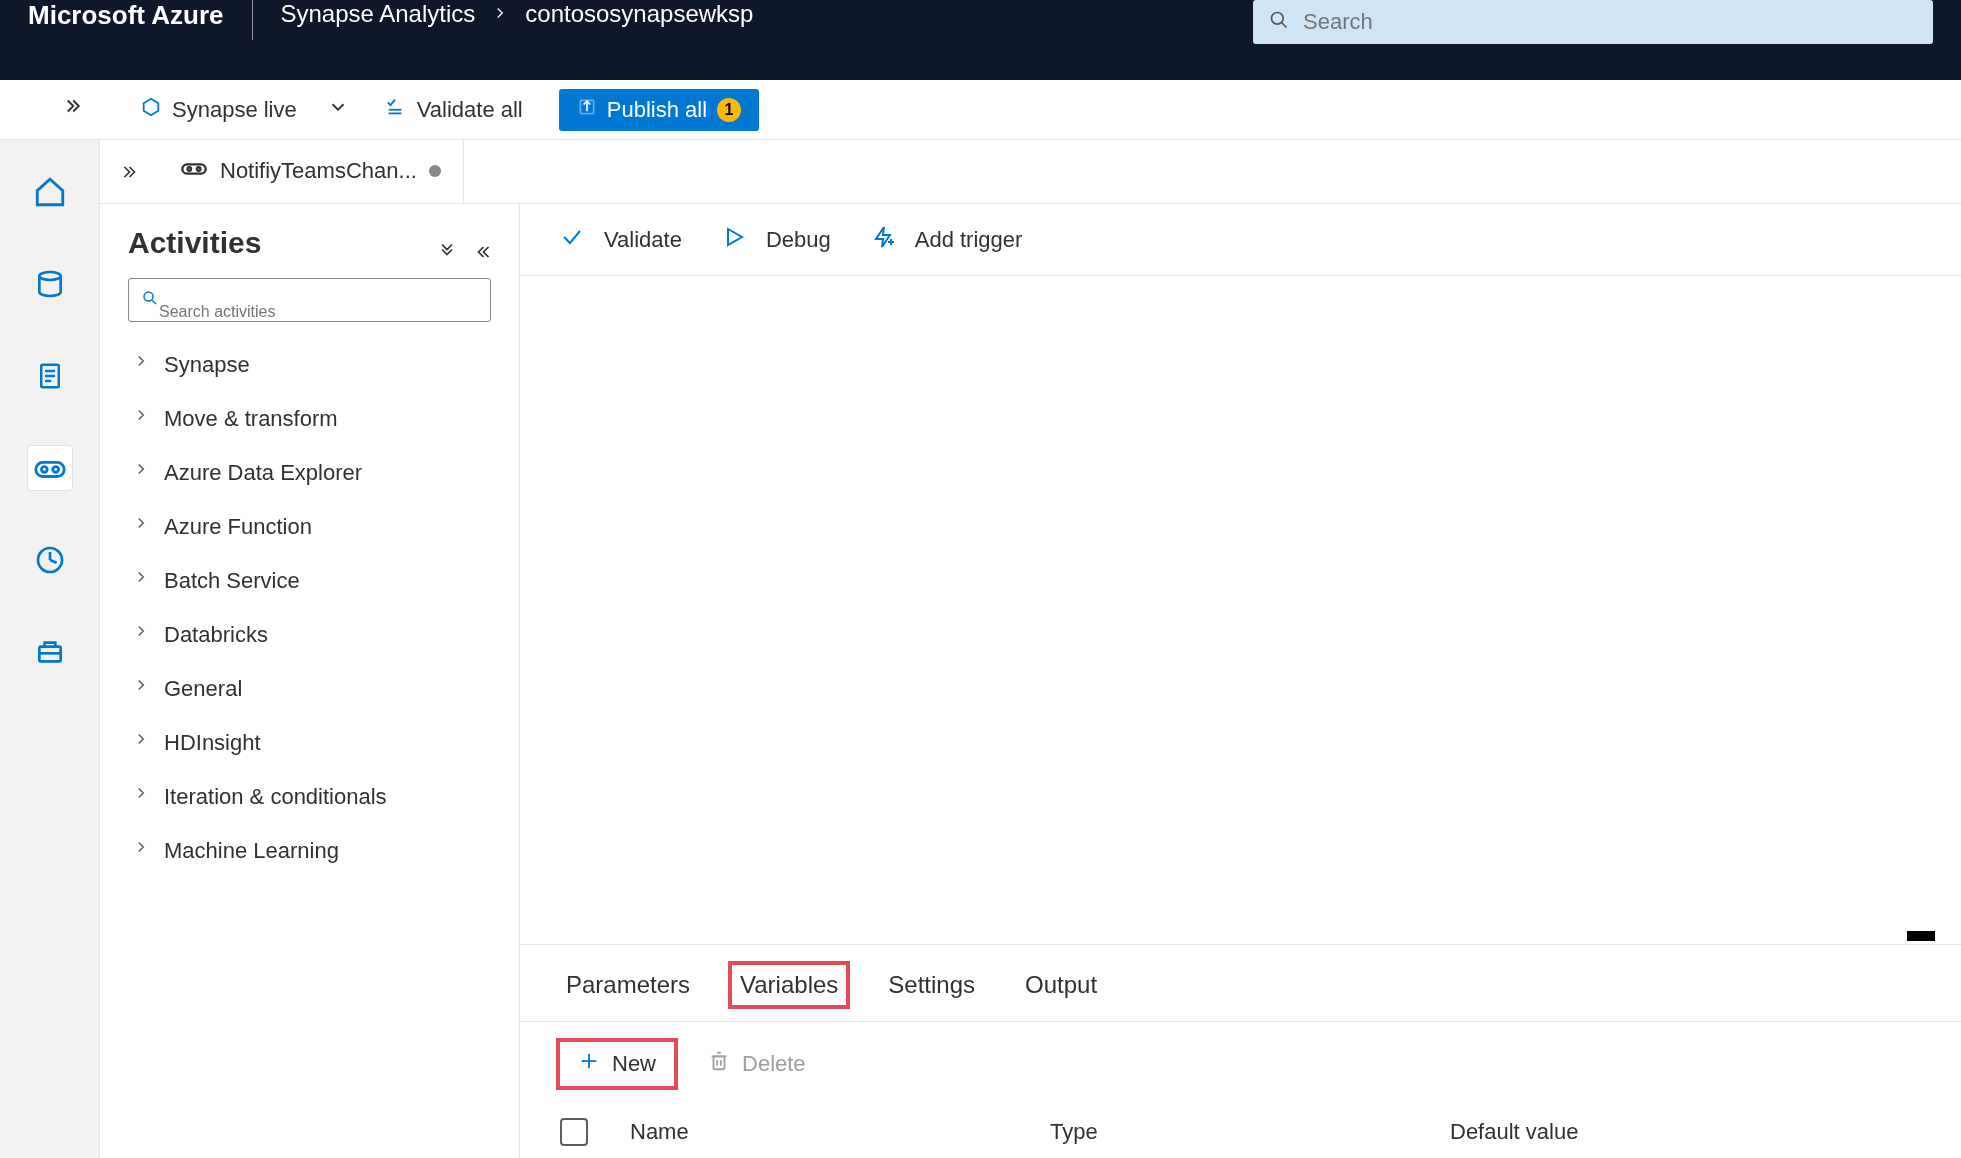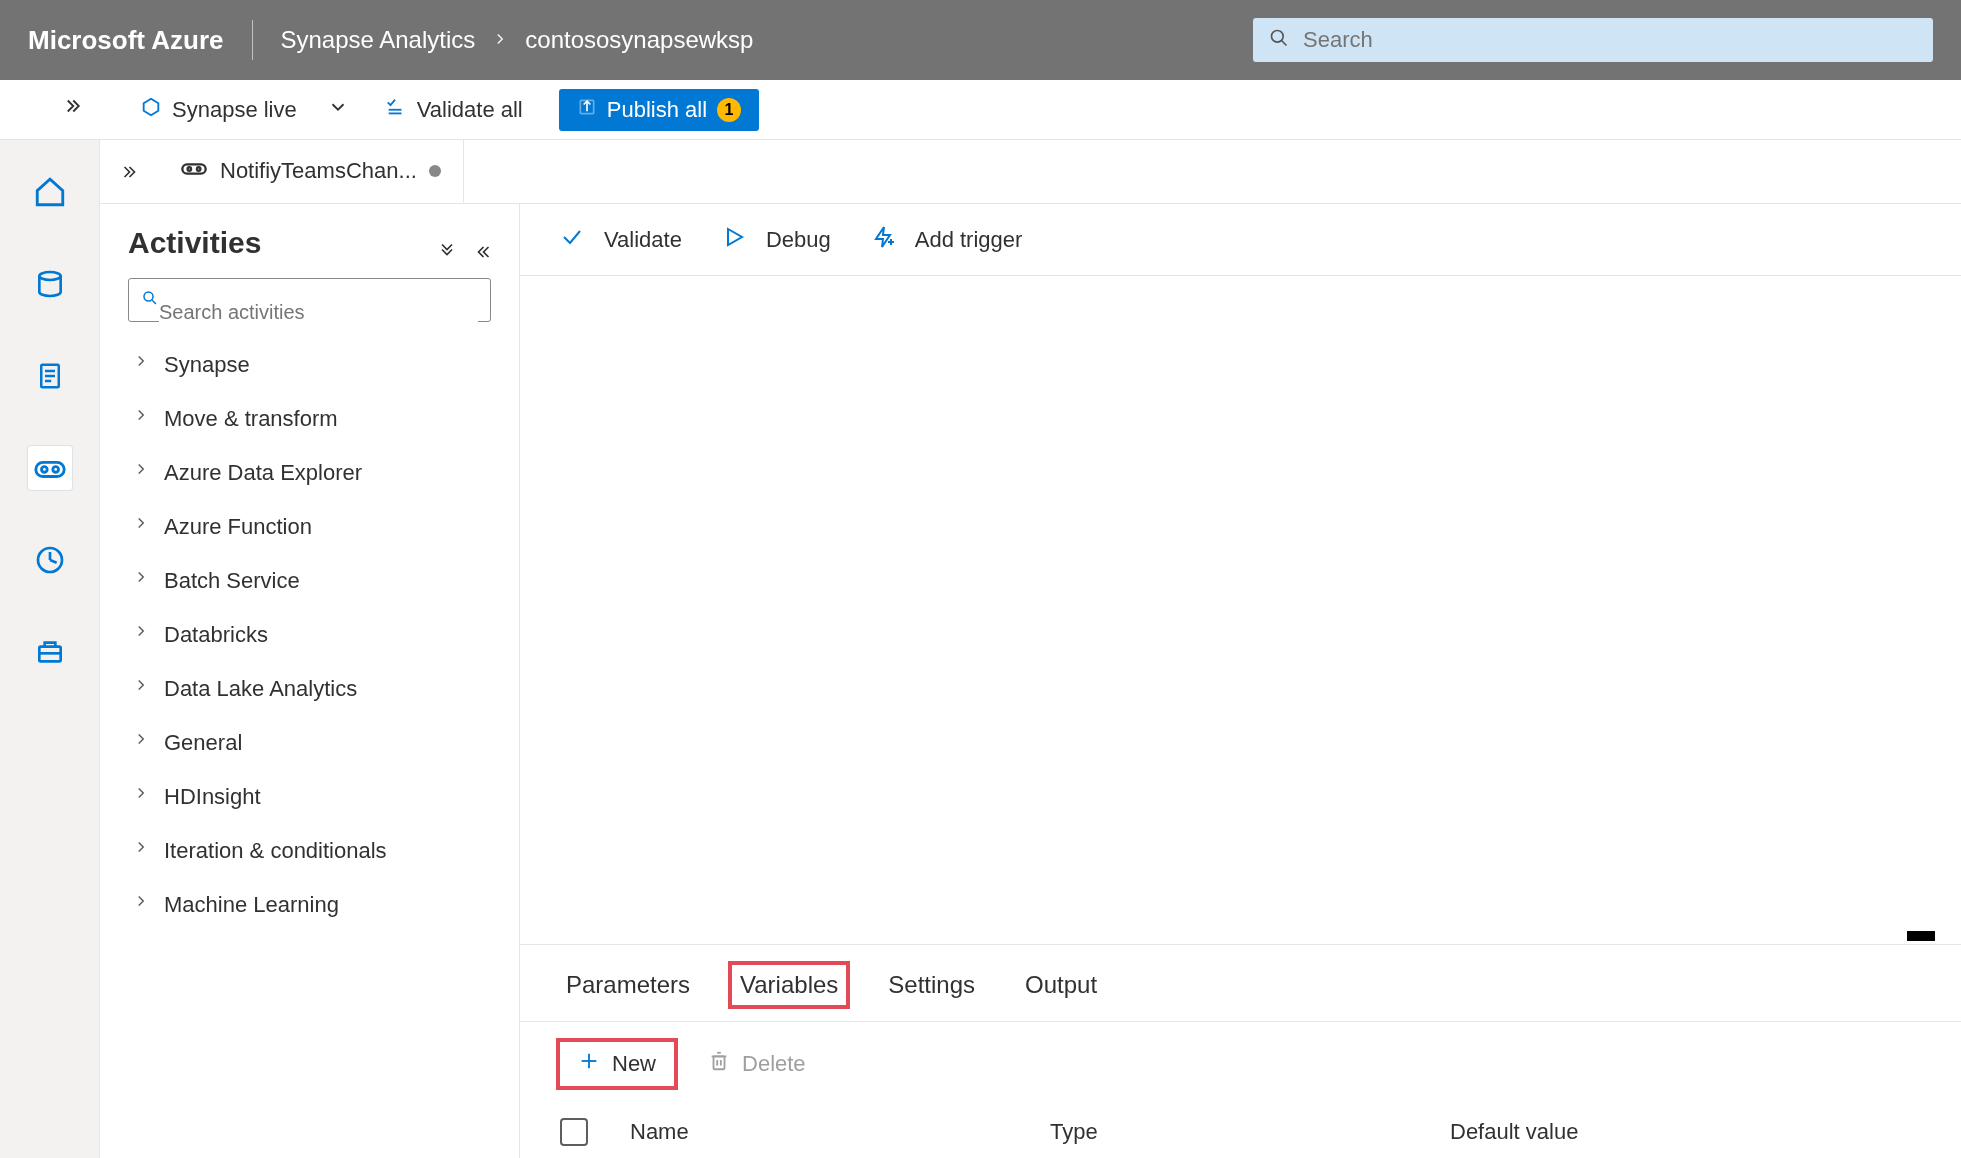--- a/index.html
+++ b/index.html
@@ -1,19 +1,19 @@
 <!DOCTYPE html>
 <html><head>
 <meta charset="utf-8">
 <style>
   * { box-sizing: border-box; margin: 0; padding: 0; font-family: "Segoe UI", Arial, sans-serif; }
   body { width: 1961px; height: 1158px; overflow: hidden; background: #fff; }
 
   
-  .azure-bar { height: 80px; background: #737373; display: flex; align-items: center; color: #fff; padding: 0 28px; }
+  .azure-bar { height: 80px; background: #0f172a; display: flex; align-items: flex-start; color: #fff; padding: 0 28px; }
   .azure-logo { font-size: 26px; font-weight: 600; margin-right: 28px; }
   .azure-div { width: 1px; height: 40px; background: rgba(255,255,255,0.55); margin-right: 28px; }
   .crumbs { display: flex; align-items: center; gap: 16px; font-size: 24px; }
   .crumb-sep { color: #fff; opacity: 0.9; }
   .search-wrap { margin-left: auto; display: flex; align-items: center; background: #cfe5f6; border-radius: 3px; height: 44px; padding: 0 16px; width: 680px; }
   .search-wrap svg { width: 20px; height: 20px; stroke: #555; margin-right: 14px; }
   .search-wrap input { border: none; background: transparent; font-size: 22px; outline: none; width: 100%; color: #333; }
 
   
   .toolbar-row { height: 60px; display: flex; align-items: center; padding-left: 100px; border-bottom: 1px solid #e5e5e5; }
@@ -37,21 +37,21 @@
   .pipeline-tab { display:flex; align-items:center; gap:12px; padding: 0 22px; height:64px; border-right:1px solid #e5e5e5; border-bottom:2px solid transparent;}
   .pipeline-tab .pname { font-size:22px; color:#323130; max-width: 220px; white-space: nowrap; overflow:hidden; text-overflow:ellipsis;}
   .dirty-dot { width:12px; height:12px; border-radius:50%; background:#8a8886;}
 
   
   .content-wrap { display:flex; flex:1; min-width:0;}
   .sidebar { width: 420px; padding: 0 28px 20px 28px; border-right:1px solid #e5e5e5; overflow:auto;}
   .sidebar h2 { font-size: 30px; font-weight:600; margin: 22px 0 18px 0; color:#323130;}
   .sidebar .panel-controls { float:right; display:flex; gap:14px; margin-top:-36px;}
   .search-act { display:flex; align-items:center; border:1px solid #8a8886; border-radius:3px; height:44px; padding:0 12px; margin-bottom: 16px;}
-  .search-act input { border:none; outline:none; font-size:20px; width:100%;margin-top:24px; }
+  .search-act input { border:none; outline:none; font-size:16px; width:100%;margin-top:24px; }
   .act-list { list-style:none; }
   .act-item { display:flex; gap:14px; font-size:22px; color:#323130; padding:14px 4px; cursor:pointer;}
   .act-item svg { width:18px; height:18px; stroke:#605e5c; }
 
   .canvas-col { flex:1; display:flex; flex-direction:column; min-width:0;}
   .canvas-toolbar { height: 72px; display:flex; align-items:center; gap:40px; padding-left: 40px; border-bottom:1px solid #e5e5e5;}
   .ctb { display:flex; align-items:center; gap:20px; font-size:22px; color:#323130; cursor:pointer;}
   .ctb svg { width:24px; height:24px; }
 
   .canvas { flex:1; background:#fff; position:relative;}
@@ -272,26 +272,20 @@
           <li class="act-item">
               <svg viewBox="0 0 24 24" stroke-width="2">
                 <polyline points="9 6 15 12 9 18"></polyline>
               </svg>
               <span>Databricks</span>
             </li>
           <li class="act-item">
               <svg viewBox="0 0 24 24" stroke-width="2">
                 <polyline points="9 6 15 12 9 18"></polyline>
               </svg>
-              <span>Data Lake Analytics</span>
-            </li>
-          <li class="act-item">
-              <svg viewBox="0 0 24 24" stroke-width="2">
-                <polyline points="9 6 15 12 9 18"></polyline>
-              </svg>
               <span>General</span>
             </li>
           <li class="act-item">
               <svg viewBox="0 0 24 24" stroke-width="2">
                 <polyline points="9 6 15 12 9 18"></polyline>
               </svg>
               <span>HDInsight</span>
             </li>
           <li class="act-item">
               <svg viewBox="0 0 24 24" stroke-width="2">

